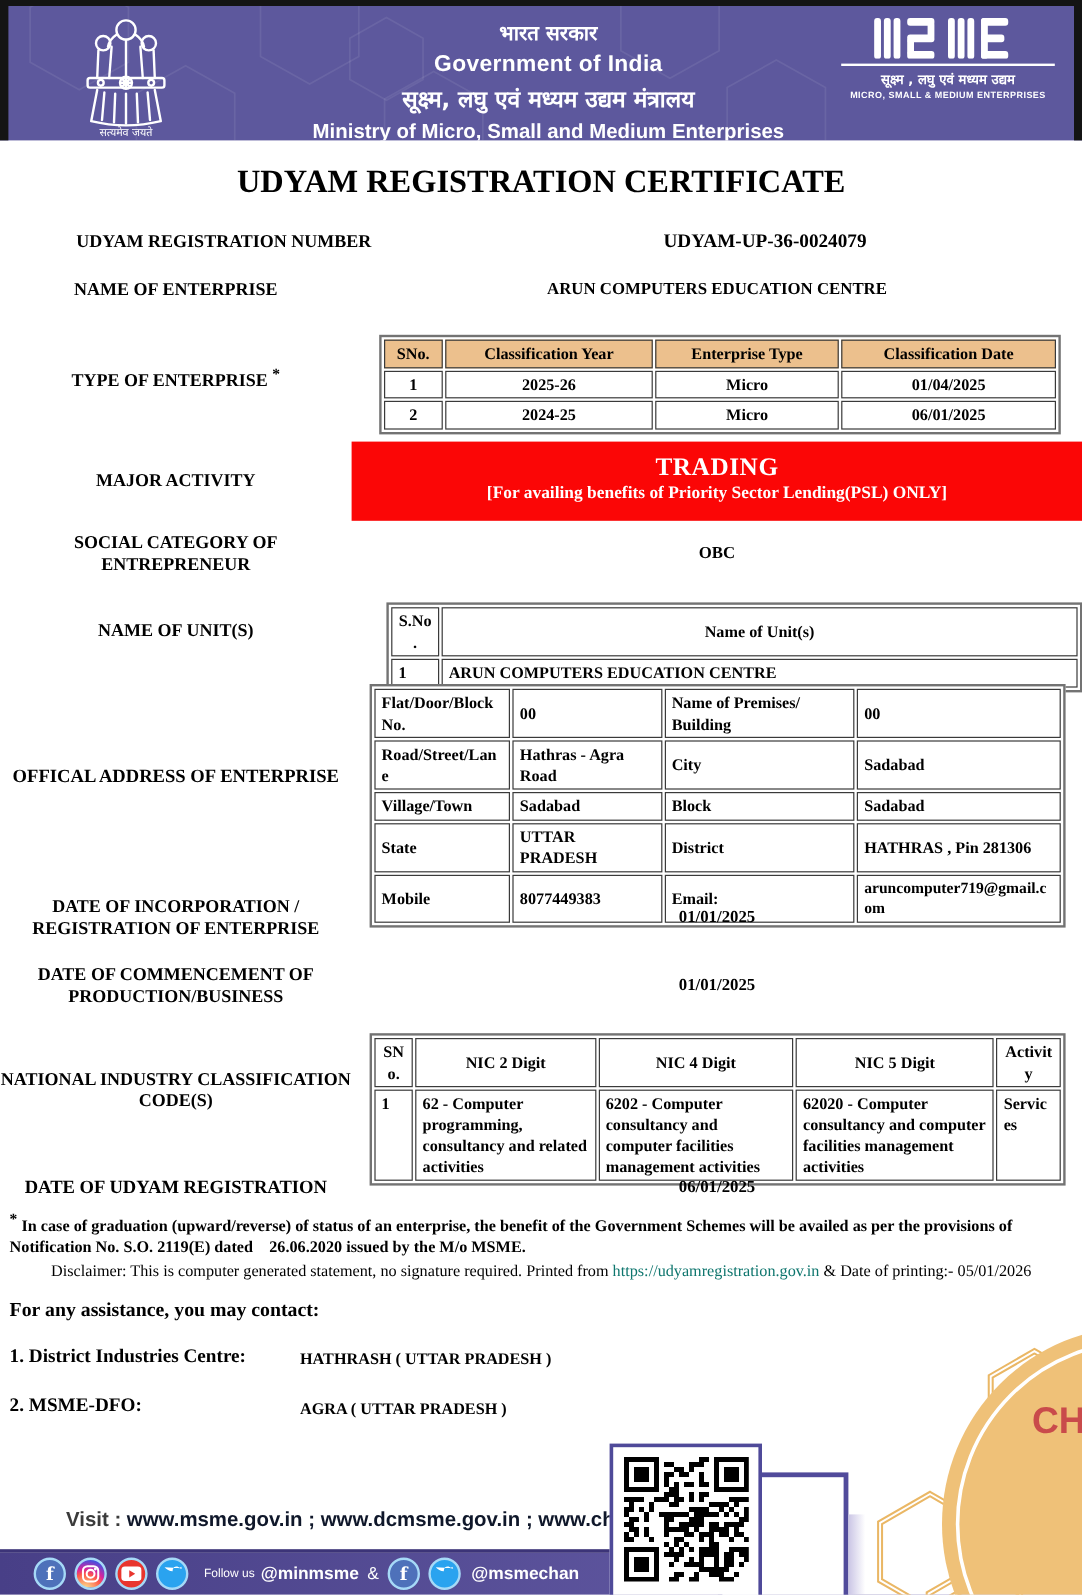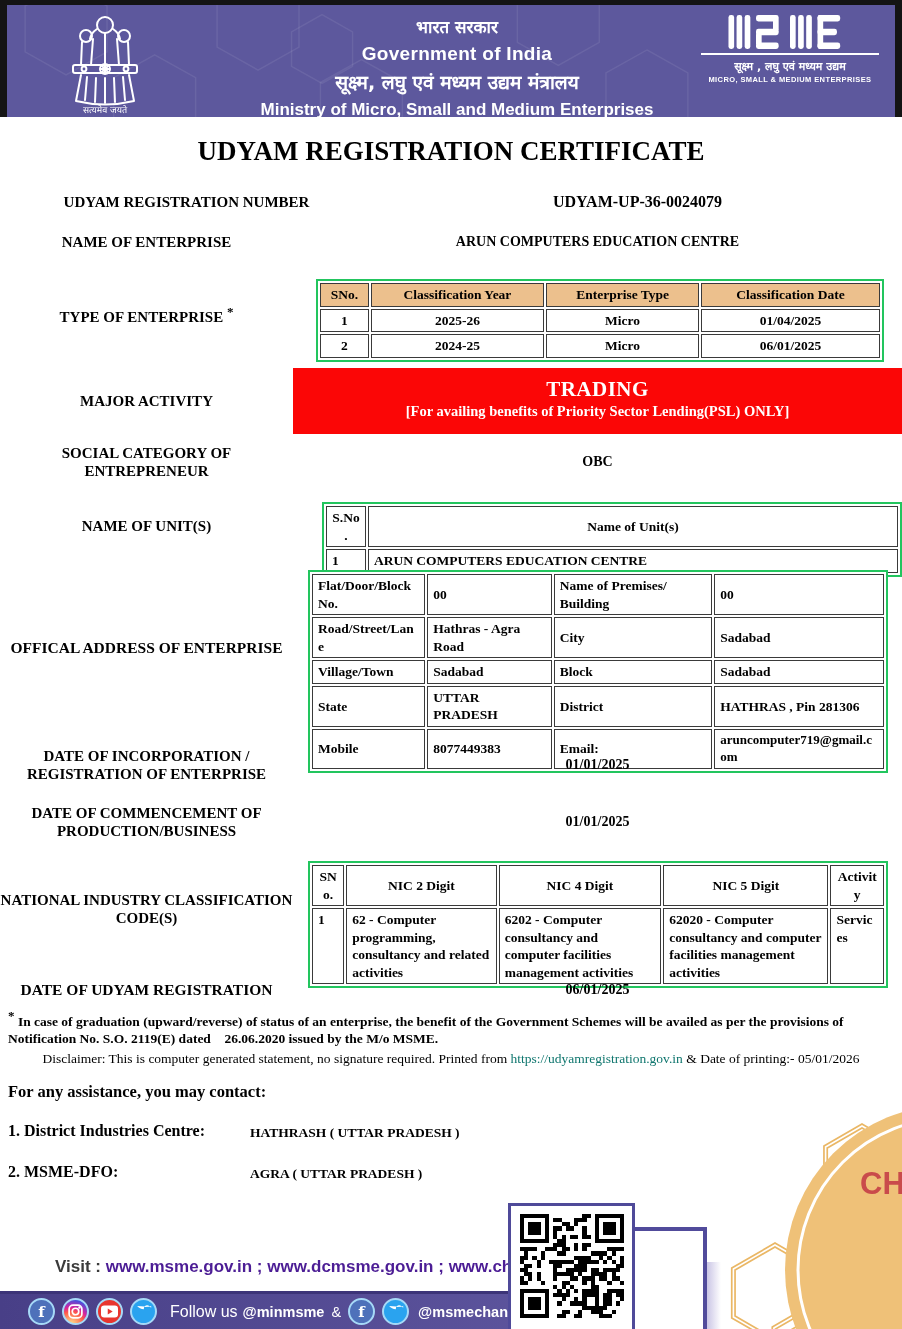--- a/index.html
+++ b/index.html
@@ -28,21 +28,21 @@
   
   .doc-title{position:absolute;left:0;top:136px;width:902px;text-align:center;
     font-size:27px;font-weight:bold;}
   .frow{position:absolute;left:0;width:902px;display:flex;}
   .flabel{width:293px;text-align:center;font-weight:bold;font-size:15px;line-height:1.2;align-self:center;}
   .fvalue{flex:1;text-align:center;font-weight:bold;font-size:15px;align-self:center;}
   .small-val{font-size:14px;}
   sup.star{font-size:13px;vertical-align:super;}
   
   table.cert{border-collapse:separate;border-spacing:2px;position:absolute;background:#fff;
-    border:2px solid #22c55e;table-layout:fixed;}
+    border:2px solid #737373;table-layout:fixed;}
   table.cert th,table.cert td{border:1px solid #3a3a3a;padding:2px 5px;font-weight:bold;
     font-size:13.5px;line-height:1.3;word-wrap:break-word;}
   .type-table{left:316px;top:279px;width:568px;}
   .type-table th{background:#ecc08d;text-align:center;}
   .type-table td{text-align:center;}
   .units-table{left:308px;top:502px;width:580px;border-width:1px;margin-left:14px;}
   .units-table th{text-align:center;}
   .units-table td{text-align:left;}
   .addr-table{left:308px;top:570px;width:580px;border-width:1px;}
   .addr-table td{text-align:left;}
@@ -60,32 +60,32 @@
   .disclaimer{position:absolute;left:0;top:1051px;width:902px;text-align:center;font-size:13.5px;}
   .red-link{color:#0f766e;text-decoration:none;}
   
   .assist-head{position:absolute;left:8px;top:1082px;font-size:16.5px;font-weight:bold;}
   .assist-row{position:absolute;left:8px;width:640px;display:flex;}
   .assist-label{width:242px;font-size:16px;font-weight:bold;}
   .assist-value{font-size:13.5px;font-weight:bold;align-self:center;}
   
   .visit-line{position:absolute;left:55px;top:1257px;font-family:"Liberation Sans",sans-serif;
     font-weight:bold;font-size:17px;color:#3b3b3b;white-space:nowrap;}
-  .visit-line a,.visit-line .sep{color:#4c1d95;text-decoration:none;font-weight:bold;}
+  .visit-line a,.visit-line .sep{color:#0f172a;text-decoration:none;font-weight:bold;}
   .footer-bar{position:absolute;left:0;top:1291px;width:902px;height:38px;
     background:linear-gradient(90deg,#483f87,#6a62ab);border-top:3px solid #3c3478;
     box-sizing:border-box;display:flex;align-items:center;padding-left:28px;z-index:1;
     font-family:"Liberation Sans",sans-serif;color:#fff;}
   .sicon{width:27px;height:27px;border-radius:50%;margin-right:7px;position:relative;
     border:2px solid #a6d9f7;box-sizing:border-box;display:flex;align-items:center;justify-content:center;flex:0 0 auto;}
   .ic-fb{background:#4e71ba;color:#fff;font-family:"DejaVu Serif",serif;font-weight:bold;font-size:15px;}
   .ic-ig{background:radial-gradient(circle at 30% 110%,#fdf497 0%,#fd5949 45%,#d6249f 60%,#285aeb 90%);}
   .ic-yt{background:#e8352e;}
   .ic-tw{background:#2aa3ef;}
-  .follow-text{font-size:16px;margin:0 5px 0 6px;}
+  .follow-text{font-size:10px;margin:0 5px 0 6px;}
   .handle{font-size:14.5px;font-weight:bold;}
   .amp{margin:0 7px;font-size:14.5px;}
   .handle2{font-size:14.5px;font-weight:bold;margin-left:2px;white-space:nowrap;}
   
   .decor-cover{position:absolute;left:705px;top:1200px;width:197px;height:129px;background:#fff;z-index:2;}
   .decor-svg{position:absolute;left:630px;top:1060px;width:272px;height:269px;z-index:3;}
   .champ-frame{position:absolute;left:598px;top:1227px;width:109px;height:112px;background:#fff;
     border:4px solid #514b9b;box-sizing:border-box;z-index:4;}
   .frame-shade{position:absolute;left:707px;top:1262px;width:14px;height:67px;
     background:linear-gradient(90deg,#cac5e5,rgba(255,255,255,0));z-index:4;}

